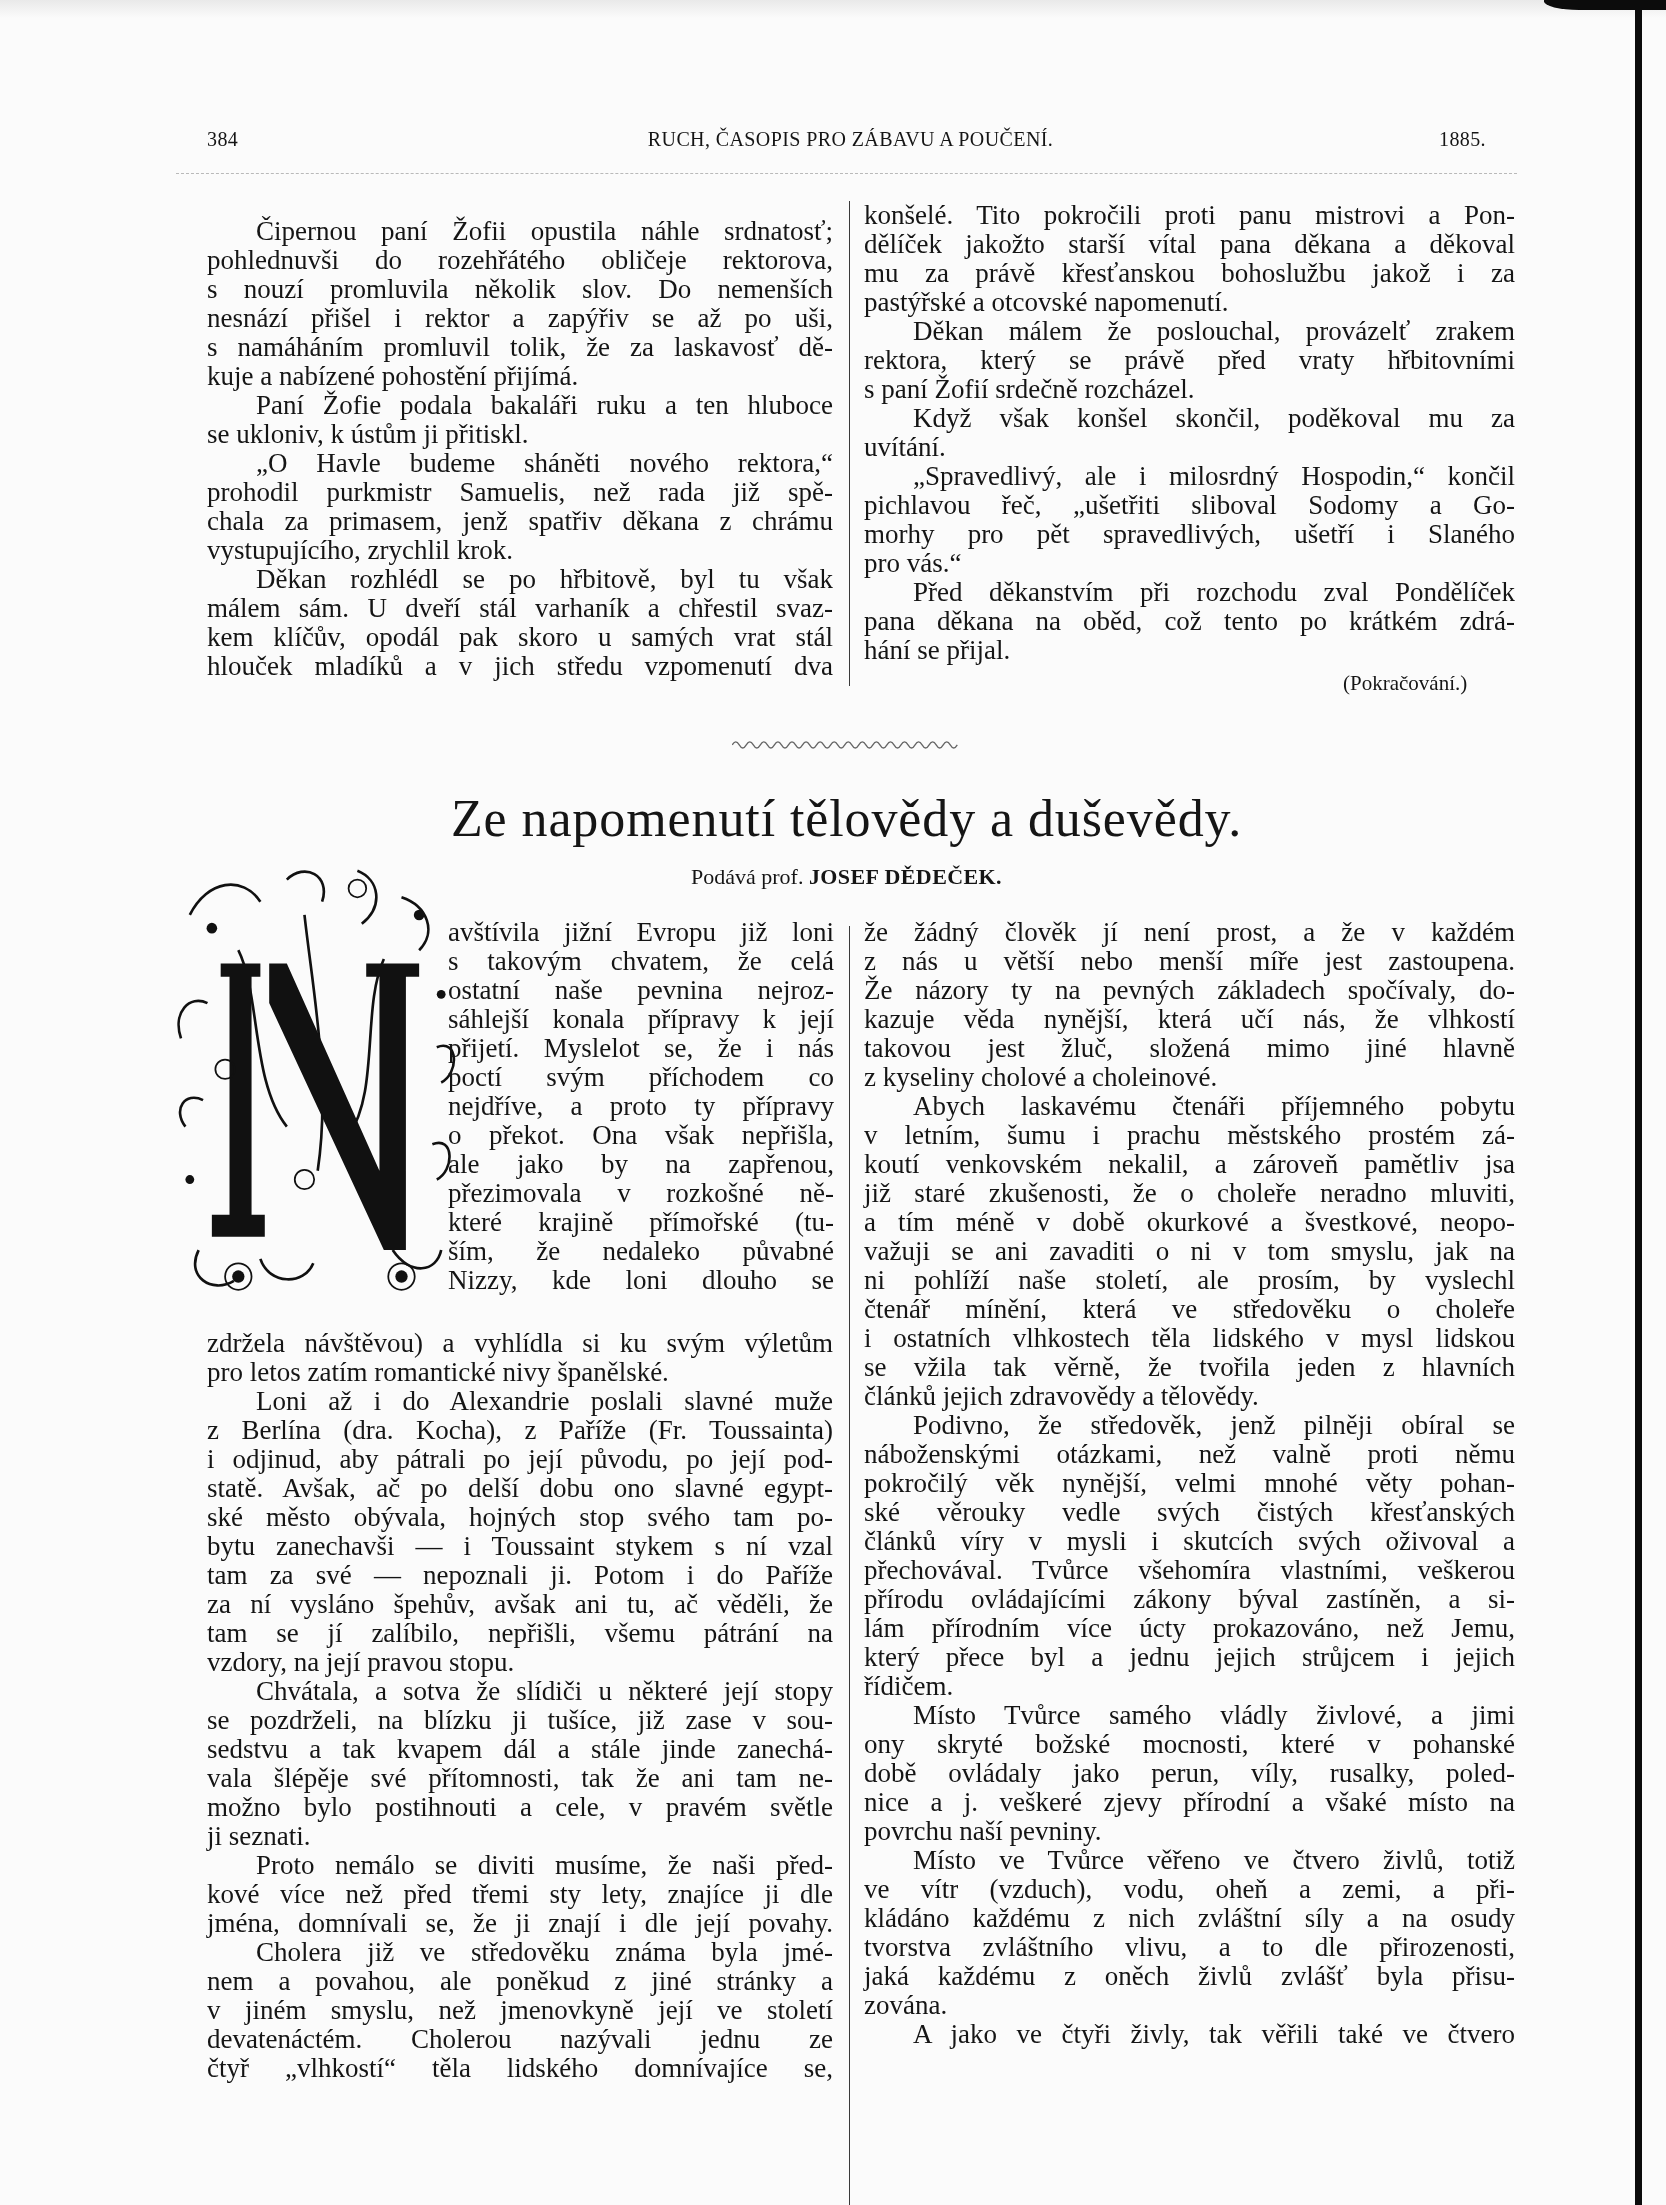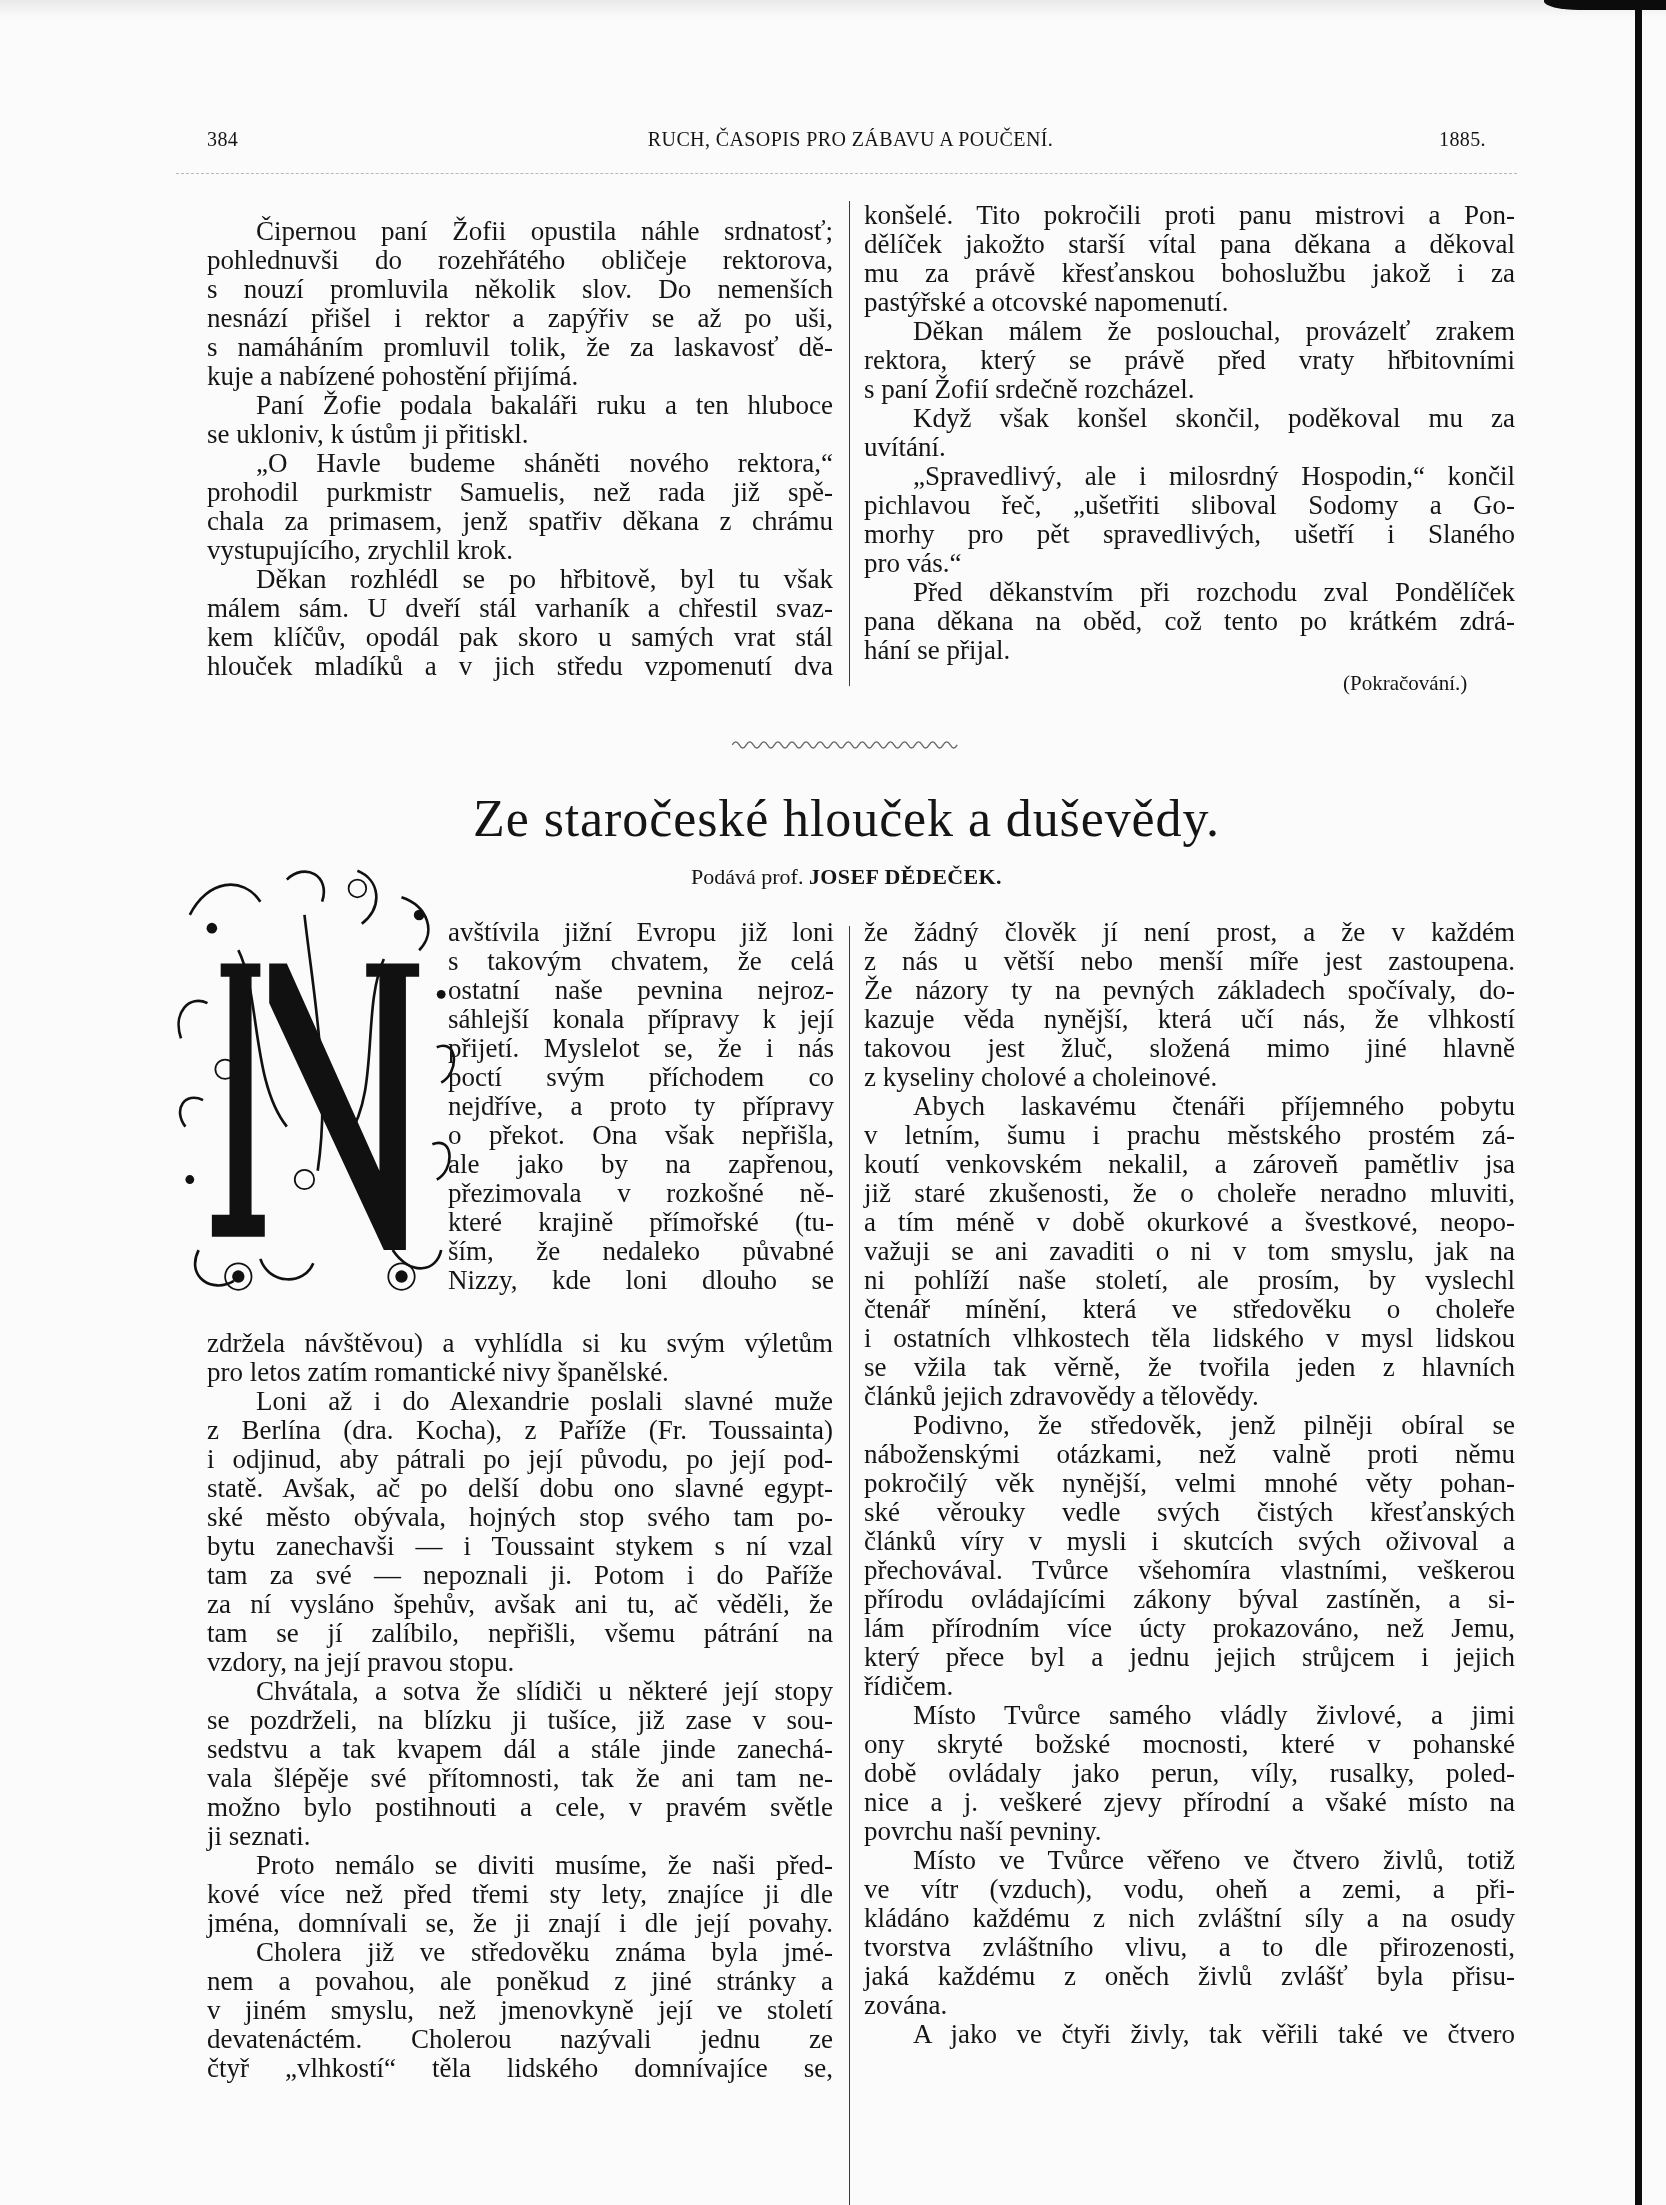--- a/index.html
+++ b/index.html
@@ -84,21 +84,21 @@
     <span class="ln ind">Před děkanstvím při rozchodu zval Pondělíček</span>
     <span class="ln">pana děkana na oběd, což tento po krátkém zdrá-</span>
     <span class="ln last">hání se přijal.</span>
   </div>
 <span class="pokr" style="left:1343px; top:671px;">(Pokračování.)</span>
 
 <svg class="squiggle" viewBox="0 0 520 30">
   <path d="M0 18 Q8 4 16 18 T32 18 T48 18 T64 18 T80 18 T96 18 T112 18 T128 18 T144 18 T160 18 T176 18 T192 18 T208 18 T224 18 T240 18 T256 18 T272 18 T288 18 T304 18 T320 18 T336 18 T352 18 T368 18 T384 18 T400 18 T416 18 T432 18 T448 18 T464 18 T480 18 T496 18 T512 18" fill="none" stroke="#666" stroke-width="3"></path>
 </svg>
 
-<h1 class="article-title">Ze staročeské hlouček a duševědy.</h1>
+<h1 class="article-title">Ze napomenutí tělovědy a duševědy.</h1>
 <div class="byline">
   <span>Podává prof.</span>
   <b>JOSEF DĚDEČEK.</b>
 </div>
 
 <svg class="initial" viewBox="0 0 650 1000">
   <g fill="none" stroke="#111" stroke-width="6">
     <path d="M40 120 C80 40 160 30 200 90 M260 40 C300 0 360 30 340 90 M420 20 C470 40 480 100 430 140 M520 80 C580 100 600 160 560 200"></path>
     <path d="M20 400 C0 340 40 300 80 320 M30 600 C0 560 30 520 70 540 M600 420 C650 400 650 480 610 500 M590 640 C640 620 640 700 600 720"></path>
     <path d="M60 880 C30 940 90 980 140 950 M500 880 C540 940 600 930 610 880 M200 900 C220 960 300 960 320 910"></path>

